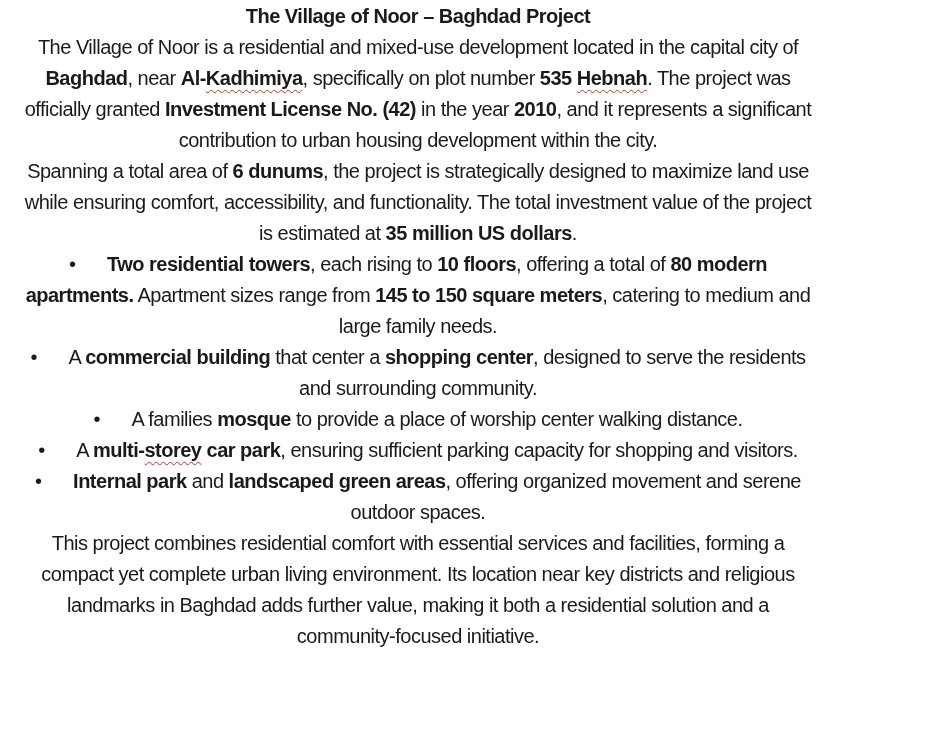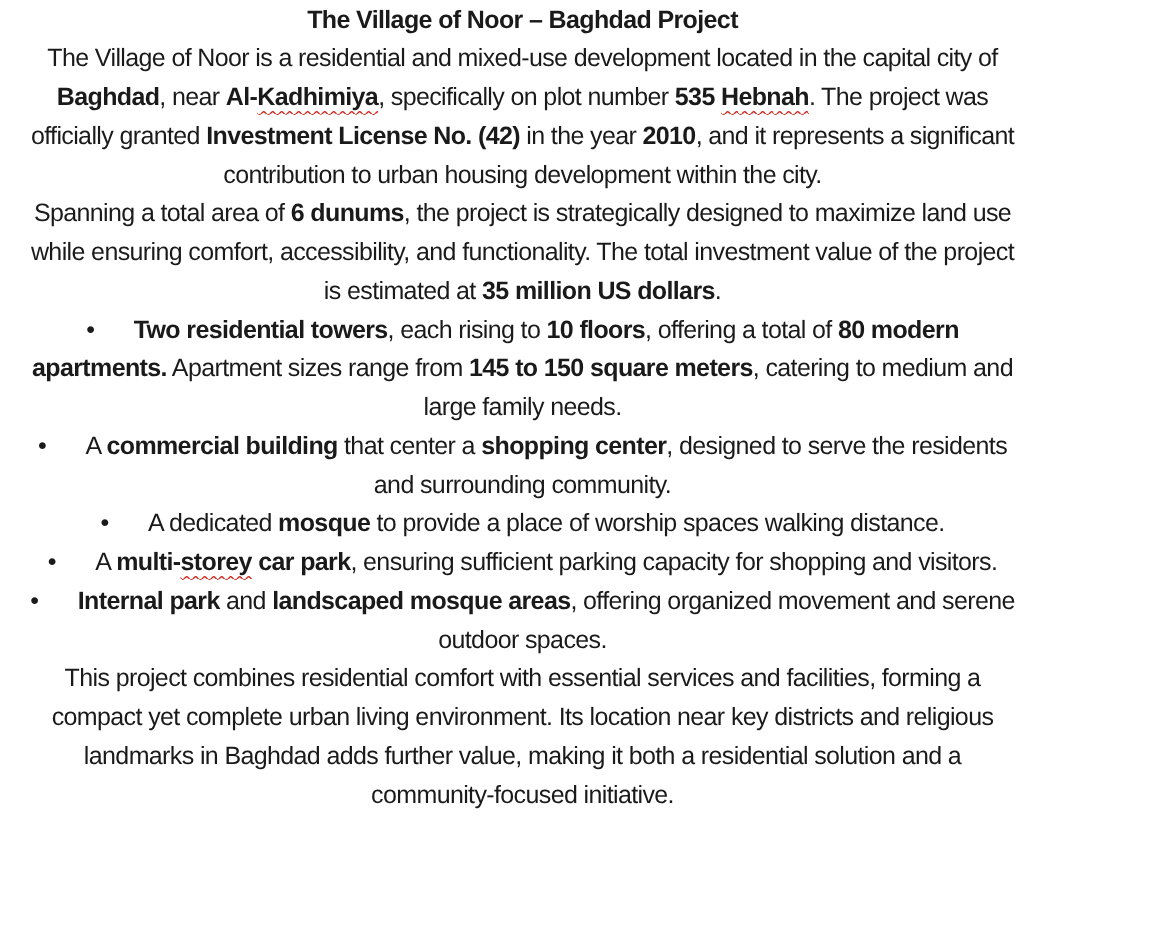--- a/index.html
+++ b/index.html
@@ -52,17 +52,17 @@
 </style>
 </head>
 <body>
 
 <div class="page">
     <p class="block title"><span class="seg bold">The Village of Noor – Baghdad Project</span></p>
     <p class="block para"><span class="seg">The Village of Noor is a residential and mixed-use development located in the capital city of </span><span class="seg bold">Baghdad</span><span class="seg">, near </span><span class="seg bold">Al-</span><span class="seg bold squiggly">Kadhimiya</span><span class="seg">, specifically on plot number </span><span class="seg bold">535 </span><span class="seg bold squiggly">Hebnah</span><span class="seg">. The project was officially granted </span><span class="seg bold">Investment License No. (42)</span><span class="seg"> in the year </span><span class="seg bold">2010</span><span class="seg">, and it represents a significant contribution to urban housing development within the city.</span></p>
     <p class="block para"><span class="seg">Spanning a total area of </span><span class="seg bold">6 dunums</span><span class="seg">, the project is strategically designed to maximize land use while ensuring comfort, accessibility, and functionality. The total investment value of the project is estimated at </span><span class="seg bold">35 million US dollars</span><span class="seg">.</span></p>
     <p class="block bullet"><span class="bullet-marker">•</span><span class="seg bold">Two residential towers</span><span class="seg">, each rising to </span><span class="seg bold">10 floors</span><span class="seg">, offering a total of </span><span class="seg bold">80 modern apartments.</span><span class="seg"> Apartment sizes range from </span><span class="seg bold">145 to 150 square meters</span><span class="seg">, catering to medium and large family needs.</span></p>
     <p class="block bullet"><span class="bullet-marker">•</span><span class="seg">A </span><span class="seg bold">commercial building</span><span class="seg"> that center a </span><span class="seg bold">shopping center</span><span class="seg">, designed to serve the residents and surrounding community.</span></p>
-    <p class="block bullet"><span class="bullet-marker">•</span><span class="seg">A dedicated </span><span class="seg bold">mosque</span><span class="seg"> to provide a place of worship spaces walking distance.</span></p>
+    <p class="block bullet"><span class="bullet-marker">•</span><span class="seg">A families </span><span class="seg bold">mosque</span><span class="seg"> to provide a place of worship center walking distance.</span></p>
     <p class="block bullet"><span class="bullet-marker">•</span><span class="seg">A </span><span class="seg bold">multi-</span><span class="seg bold squiggly">storey</span><span class="seg bold"> car park</span><span class="seg">, ensuring sufficient parking capacity for shopping and visitors.</span></p>
-    <p class="block bullet"><span class="bullet-marker">•</span><span class="seg bold">Internal park</span><span class="seg"> and </span><span class="seg bold">landscaped mosque areas</span><span class="seg">, offering organized movement and serene outdoor spaces.</span></p>
+    <p class="block bullet"><span class="bullet-marker">•</span><span class="seg bold">Internal park</span><span class="seg"> and </span><span class="seg bold">landscaped green areas</span><span class="seg">, offering organized movement and serene outdoor spaces.</span></p>
     <p class="block para"><span class="seg">This project combines residential comfort with essential services and facilities, forming a compact yet complete urban living environment. Its location near key districts and religious landmarks in Baghdad adds further value, making it both a residential solution and a community-focused initiative.</span></p>
   </div>
 
 </body></html>

